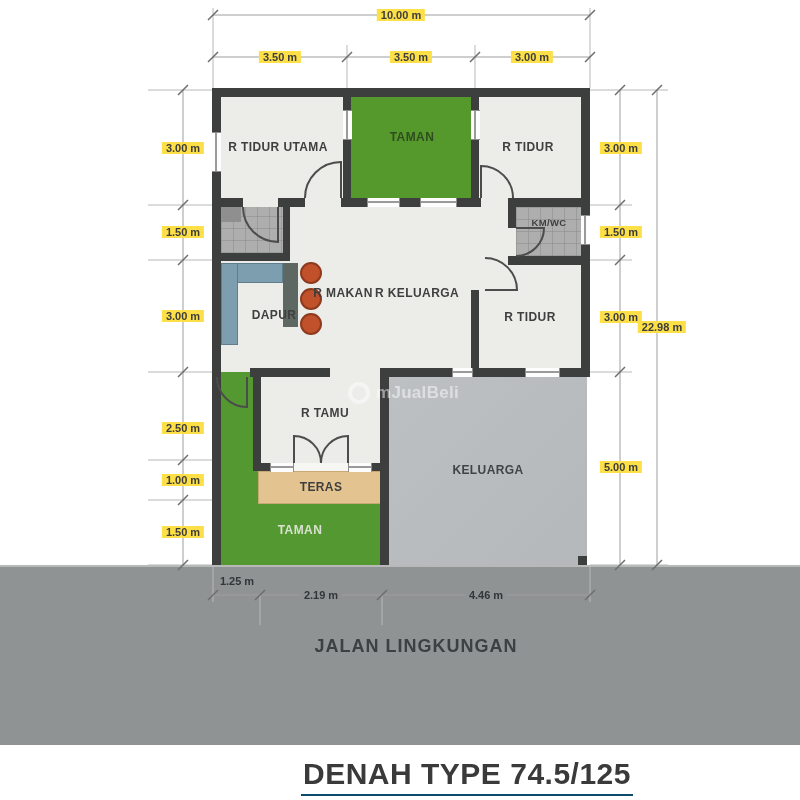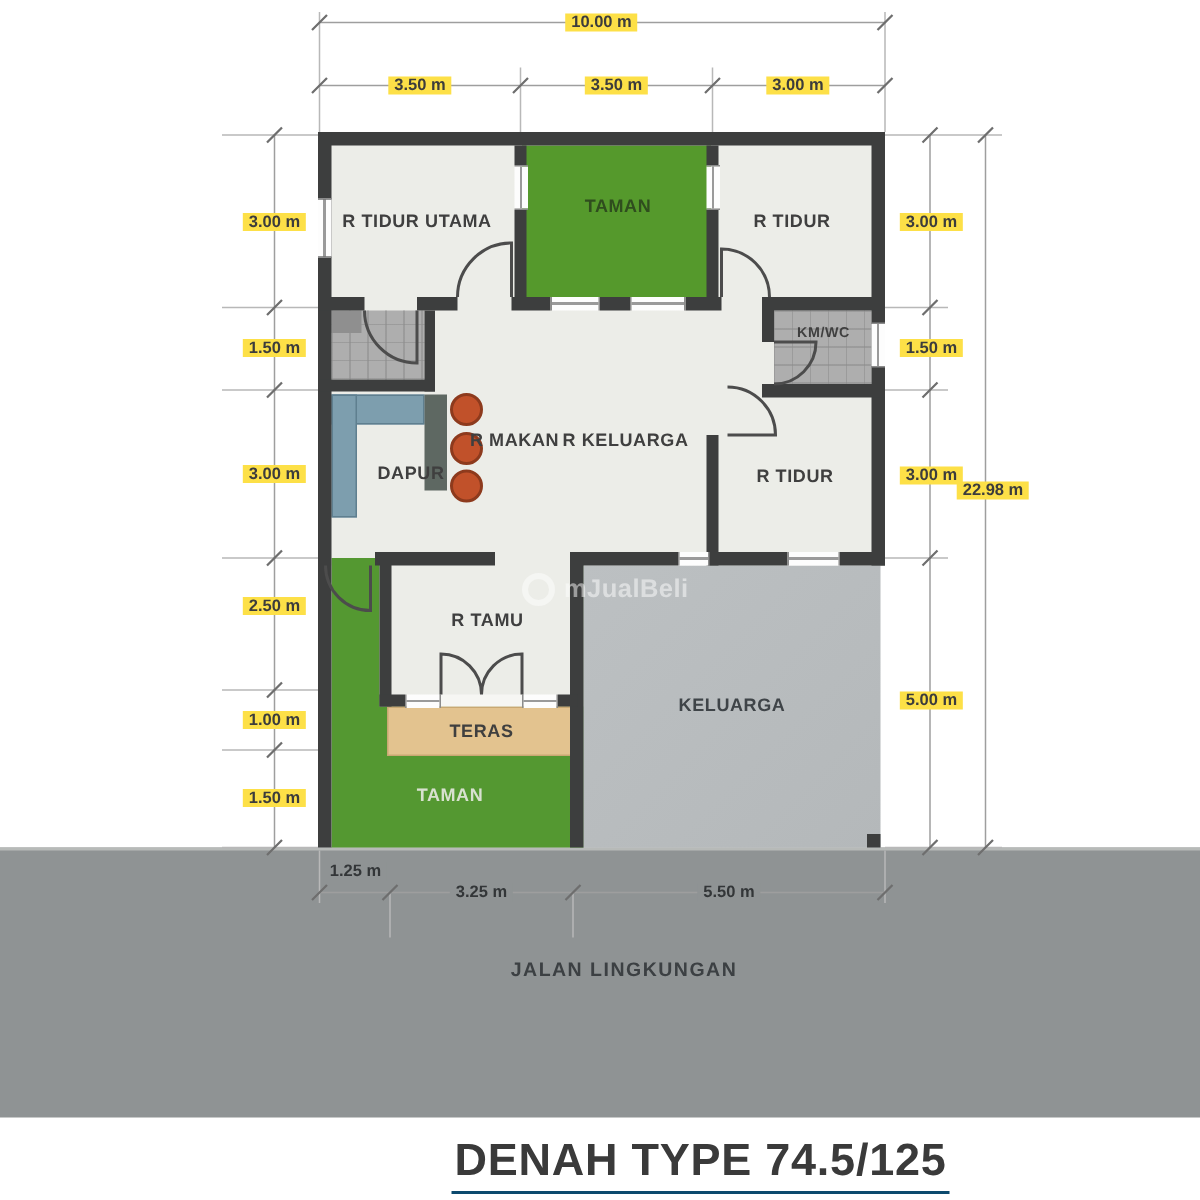--- a/index.html
+++ b/index.html
@@ -18,21 +18,21 @@
                           repeating-linear-gradient(90deg,rgba(140,140,140,.55) 0 1px,transparent 1px 12px);}
   .room-label{position:absolute;transform:translate(-50%,-50%);font-size:12px;font-weight:700;
               letter-spacing:.4px;color:#3f3f3f;white-space:nowrap;}
   .dim-label{position:absolute;transform:translate(-50%,-50%);font-size:11px;font-weight:700;
              color:#3c3c3c;background:#fde047;padding:0 4px;white-space:nowrap;}
   .dim-label.on-road{background:#8f9394;color:#333638;}
   .stool{position:absolute;width:22px;height:22px;border-radius:50%;background:#c1512a;
          border:2px solid #8d3a1d;box-sizing:border-box;}
   .road{position:absolute;left:0;top:565px;width:800px;height:180px;background:#8f9394;
         border-top:2px solid #b7bab8;box-sizing:border-box;}
-  .road-label{position:absolute;transform:translate(-50%,-50%);font-size:13px;font-weight:700;
+  .road-label{position:absolute;transform:translate(-50%,-50%);font-size:18px;font-weight:700;
               letter-spacing:1px;color:#3c4043;}
   .title{position:absolute;left:467px;top:757px;transform:translateX(-50%);
          font-size:30px;font-weight:700;letter-spacing:.5px;color:#3a3a3a;
          border-bottom:2px solid #0c4a6e;padding:0 2px 3px 2px;white-space:nowrap;}
   .watermark{position:absolute;left:348px;top:382px;display:flex;align-items:center;gap:6px;
              opacity:.55;pointer-events:none;}
   .wm-circle{width:22px;height:22px;border-radius:50%;border:4px solid rgba(255,255,255,.85);
              box-sizing:border-box;}
   .wm-text{font-size:17px;font-weight:700;color:rgba(255,255,255,.9);letter-spacing:.3px;}
   svg.overlay{position:absolute;left:0;top:0;pointer-events:none;}
@@ -159,33 +159,33 @@
   <div class="room-label" style="left:300px;top:530px;color:rgba(228,231,221,0.92);">TAMAN</div>
 
   <div class="dim-label" style="left:401px;top:15px;">10.00 m</div>
   <div class="dim-label" style="left:280px;top:57px;">3.50 m</div>
   <div class="dim-label" style="left:411px;top:57px;">3.50 m</div>
   <div class="dim-label" style="left:532px;top:57px;">3.00 m</div>
 
   <div class="dim-label" style="left:183px;top:148px;">3.00 m</div>
   <div class="dim-label" style="left:183px;top:232px;">1.50 m</div>
   <div class="dim-label" style="left:183px;top:316px;">3.00 m</div>
-  <div class="dim-label" style="left:183px;top:404px;">2.50 m</div>
+  <div class="dim-label" style="left:183px;top:428px;">2.50 m</div>
   <div class="dim-label" style="left:183px;top:480px;">1.00 m</div>
   <div class="dim-label" style="left:183px;top:532px;">1.50 m</div>
 
   <div class="dim-label" style="left:621px;top:148px;">3.00 m</div>
   <div class="dim-label" style="left:621px;top:232px;">1.50 m</div>
   <div class="dim-label" style="left:621px;top:317px;">3.00 m</div>
   <div class="dim-label" style="left:621px;top:467px;">5.00 m</div>
   <div class="dim-label" style="left:662px;top:327px;">22.98 m</div>
 
   <div class="dim-label on-road" style="left:237px;top:581px;">1.25 m</div>
-  <div class="dim-label on-road" style="left:321px;top:595px;">3.25 m</div>
-  <div class="dim-label on-road" style="left:486px;top:595px;">5.50 m</div>
+  <div class="dim-label on-road" style="left:321px;top:595px;">2.19 m</div>
+  <div class="dim-label on-road" style="left:486px;top:595px;">4.46 m</div>
 
   <div class="road-label" style="left:416px;top:646px;">JALAN LINGKUNGAN</div>
 
   <div class="watermark">
     <div class="wm-circle"></div>
     <div class="wm-text">mJualBeli</div>
   </div>
 
   <div class="title">DENAH TYPE 74.5/125</div>
 

